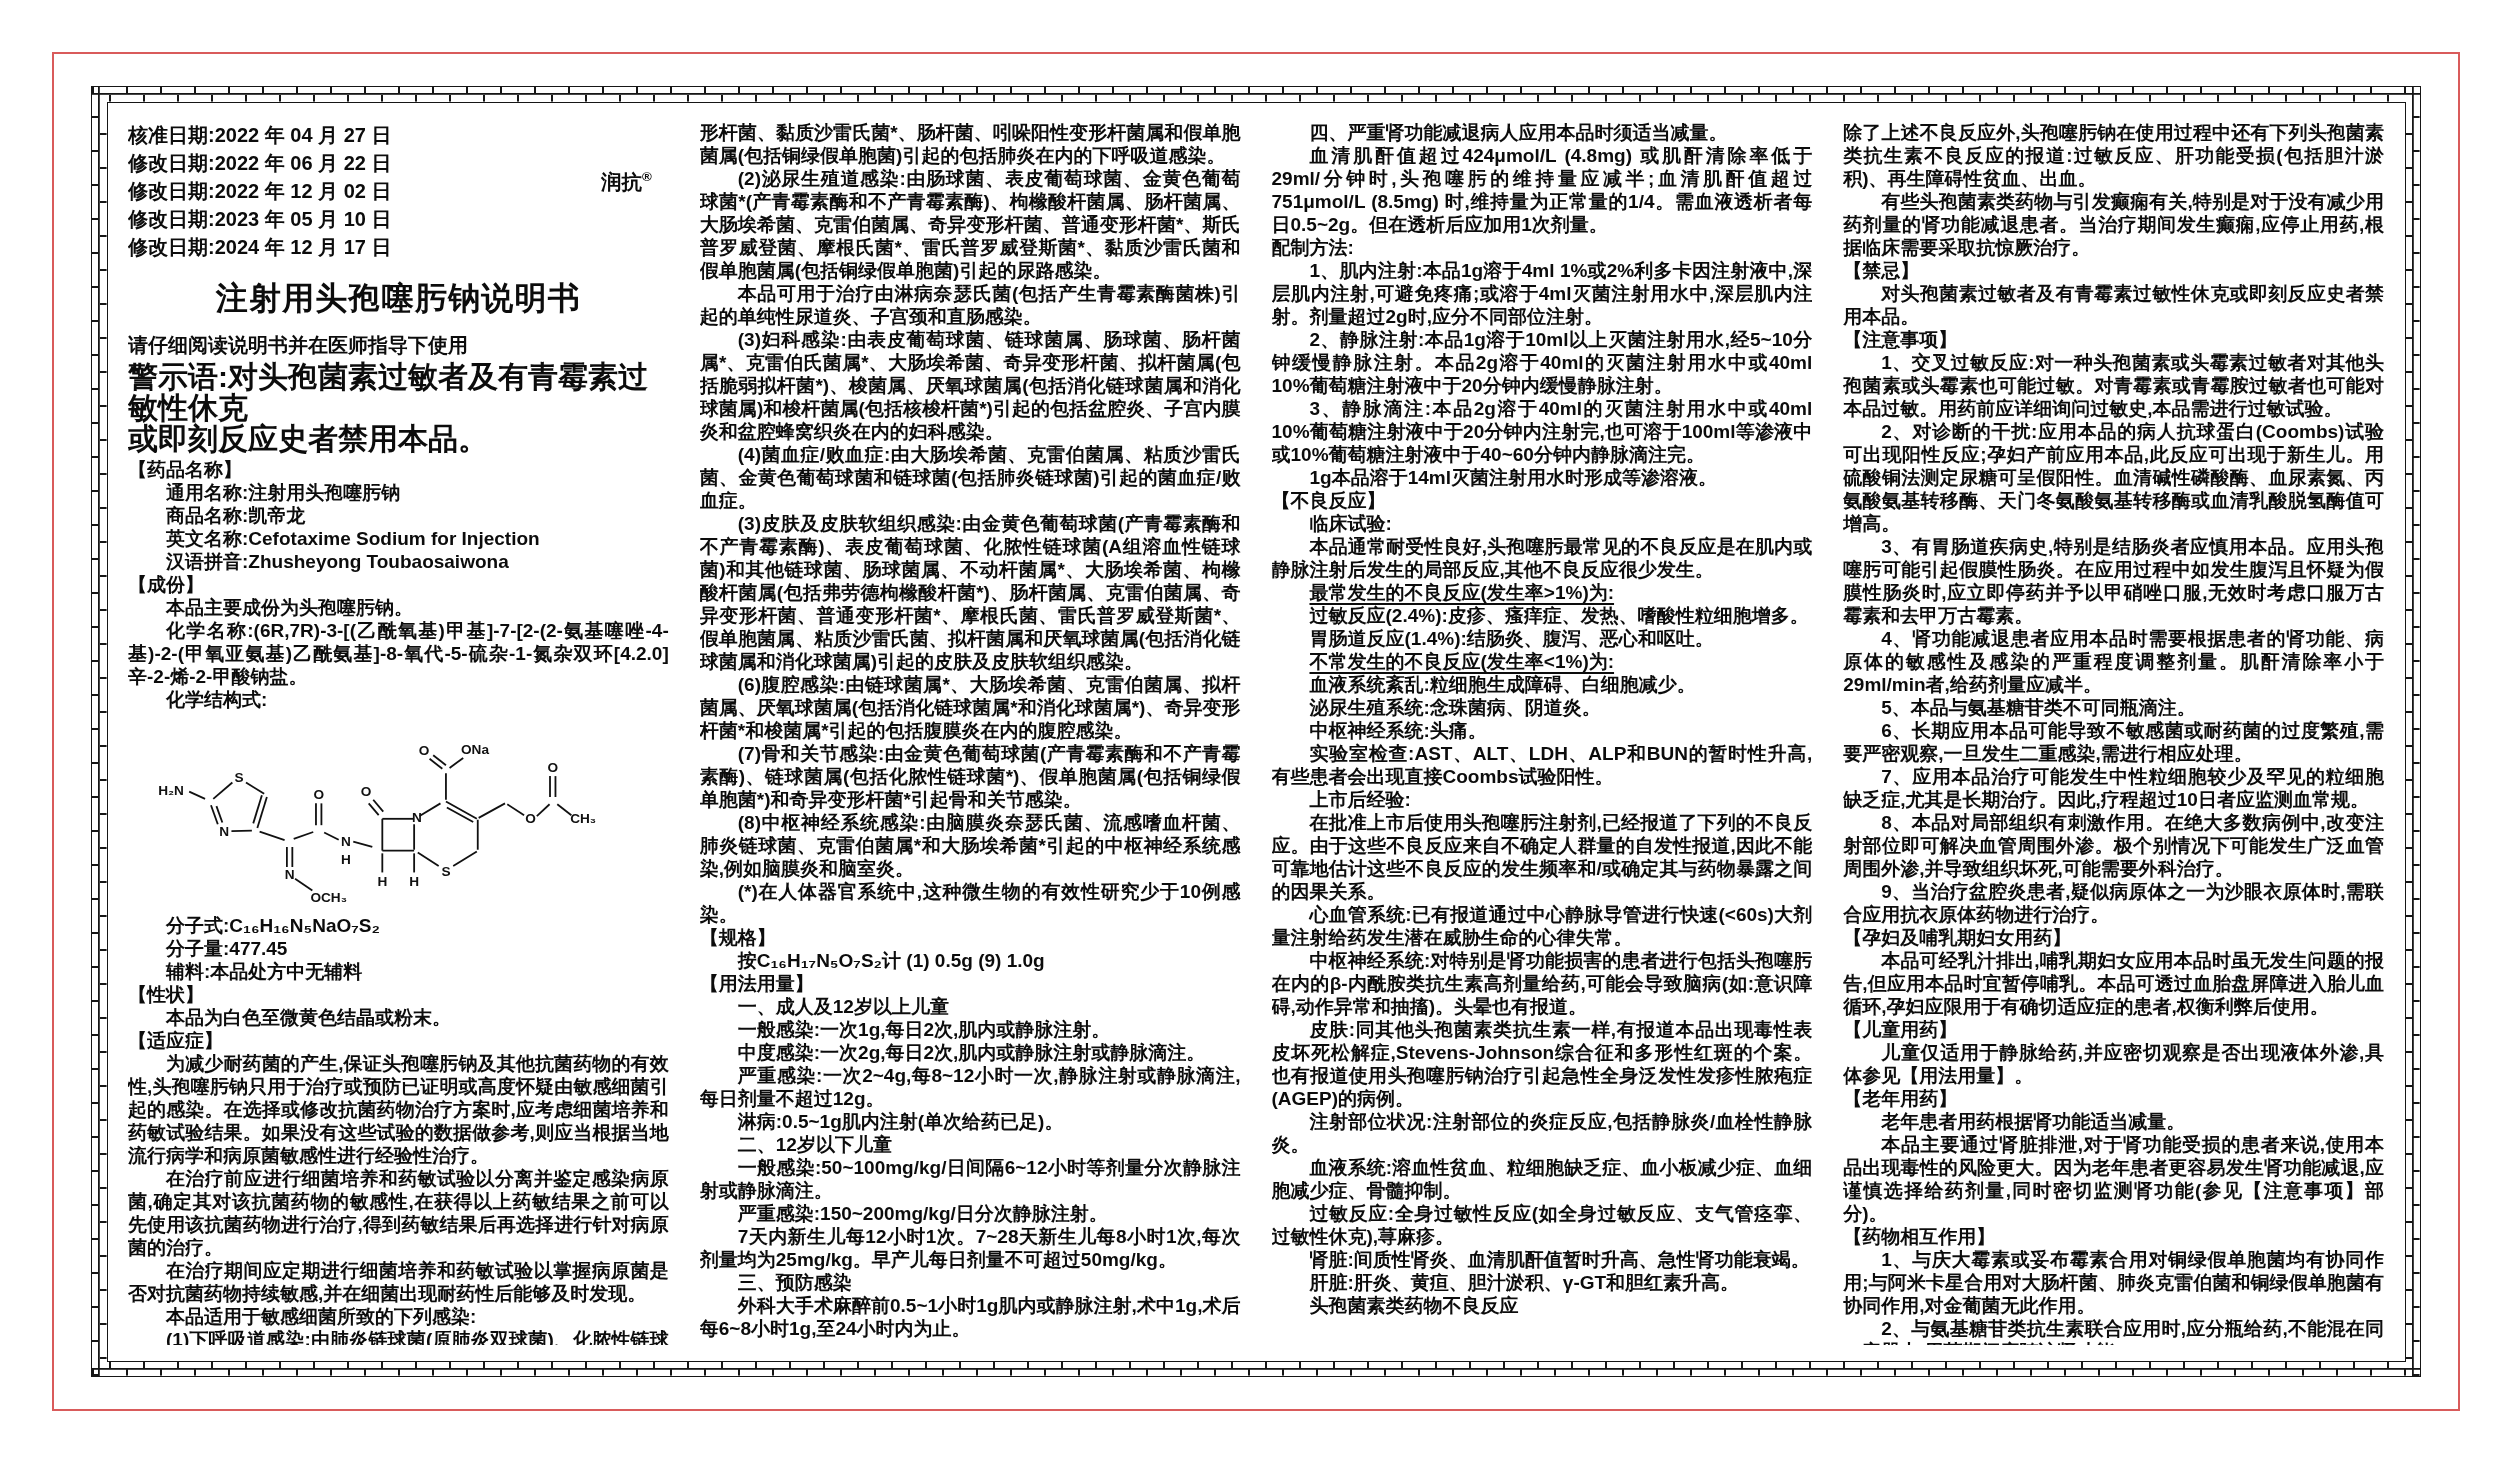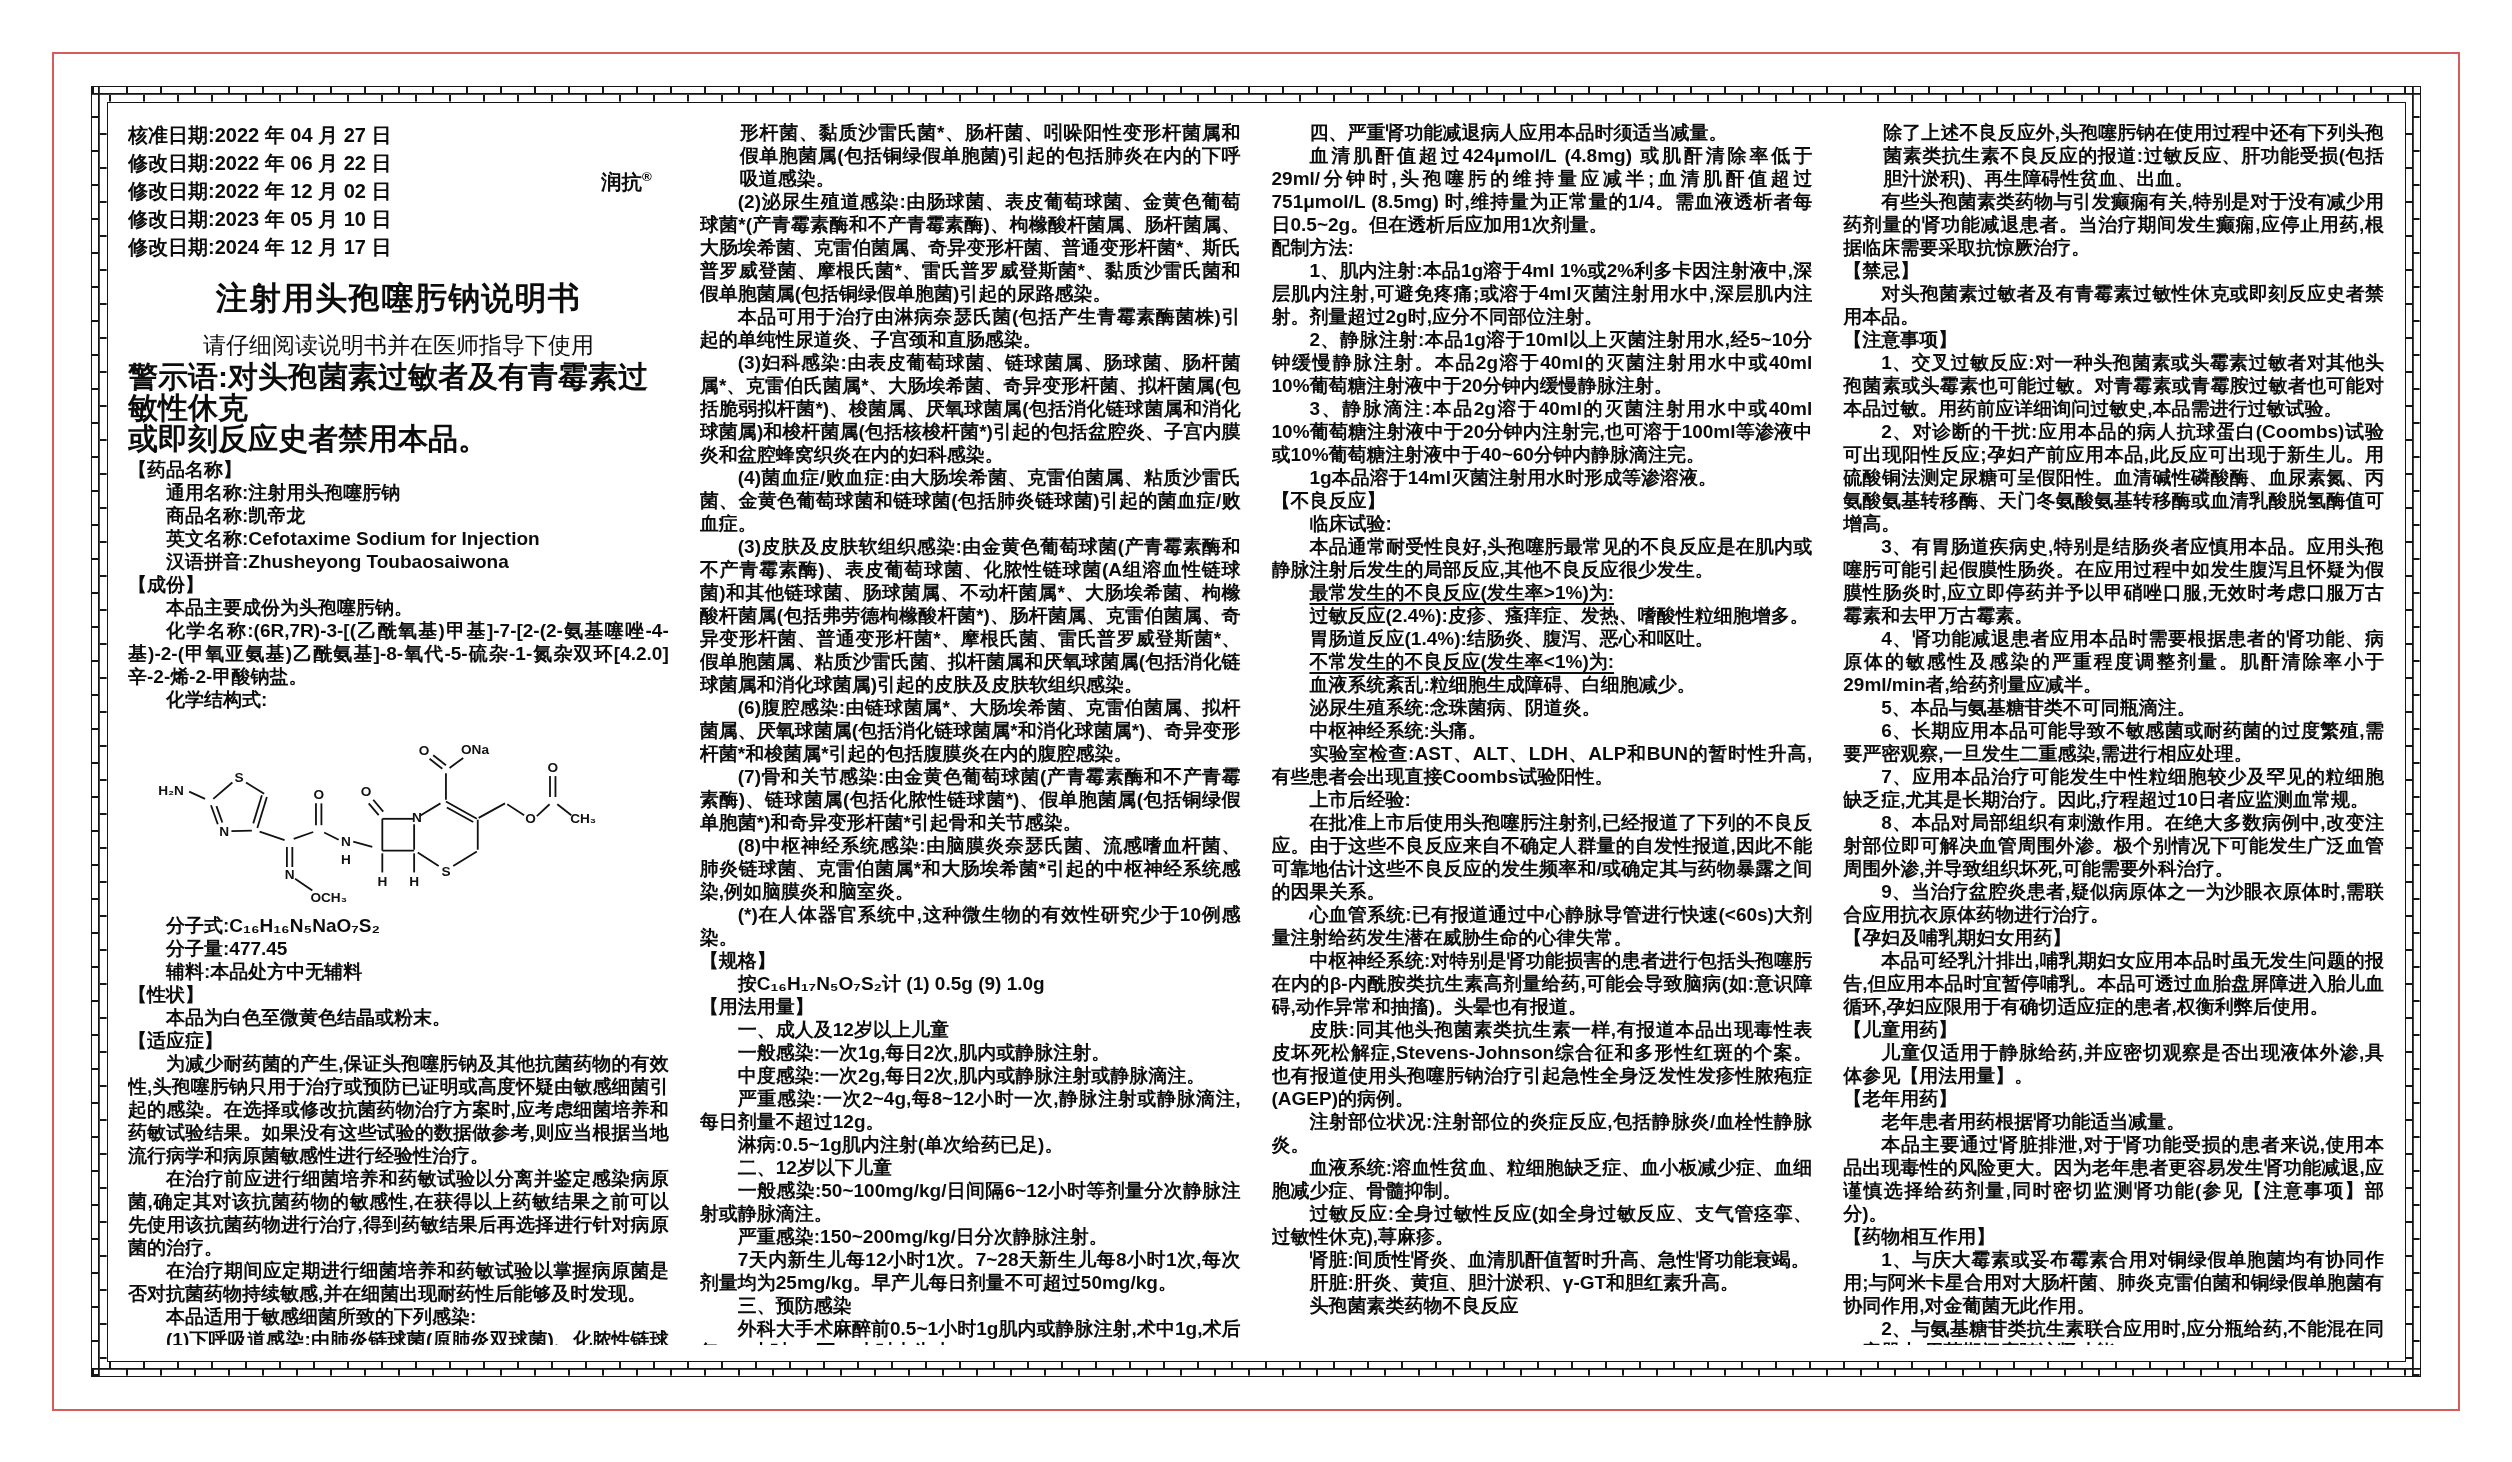--- a/index.html
+++ b/index.html
@@ -41,28 +41,28 @@
   
   .content{position:absolute;left:128px;top:121px;right:128px;bottom:118px;display:flex;gap:31px;}
   .col{flex:1 1 0;overflow:hidden;font-size:19px;line-height:23px;font-weight:bold;text-align:justify;}
 
   
   .hdr{position:relative;margin-bottom:3.6px;}
   .date-line{font-size:20px;line-height:28px;font-weight:bold;white-space:nowrap;}
   .brand{position:absolute;right:17px;top:44px;font-size:20.5px;font-weight:bold;}
   .brand sup{font-size:13.3px;}
   .doc-title{text-align:center;font-size:32px;line-height:52px;font-weight:bold;letter-spacing:1.2px;margin:11px 0 6px 0;text-indent:0;white-space:nowrap;}
-  .doc-subtitle{text-align:center;font-size:23px;line-height:31px;font-weight:normal;text-indent:0;}
+  .doc-subtitle{text-align:left;font-size:20px;line-height:31px;font-weight:bold;text-indent:0;}
   .warn{text-align:left;font-size:30px;line-height:31px;font-weight:bold;text-indent:0;}
 
   
   .blk{margin:0;}
   .s-h{font-weight:bold;}
   .s-p{text-indent:2em;}
-  .s-cont{text-indent:0;margin-left:40px;}
+  .s-cont{text-indent:0;}
   .s-flush{text-indent:0;}
   .s-u{text-indent:2em;text-decoration:underline;text-decoration-thickness:1.8px;text-underline-offset:4.2px;}
 
   
   .structure-wrap{margin:3.6px 0 3.6px 18px;}
   .structure-wrap svg{display:block;}
   .structure-wrap text{font-family:"Liberation Sans","DejaVu Sans",sans-serif;font-weight:bold;font-size:30px;fill:#111;}
 </style>
 </head>
 <body>

